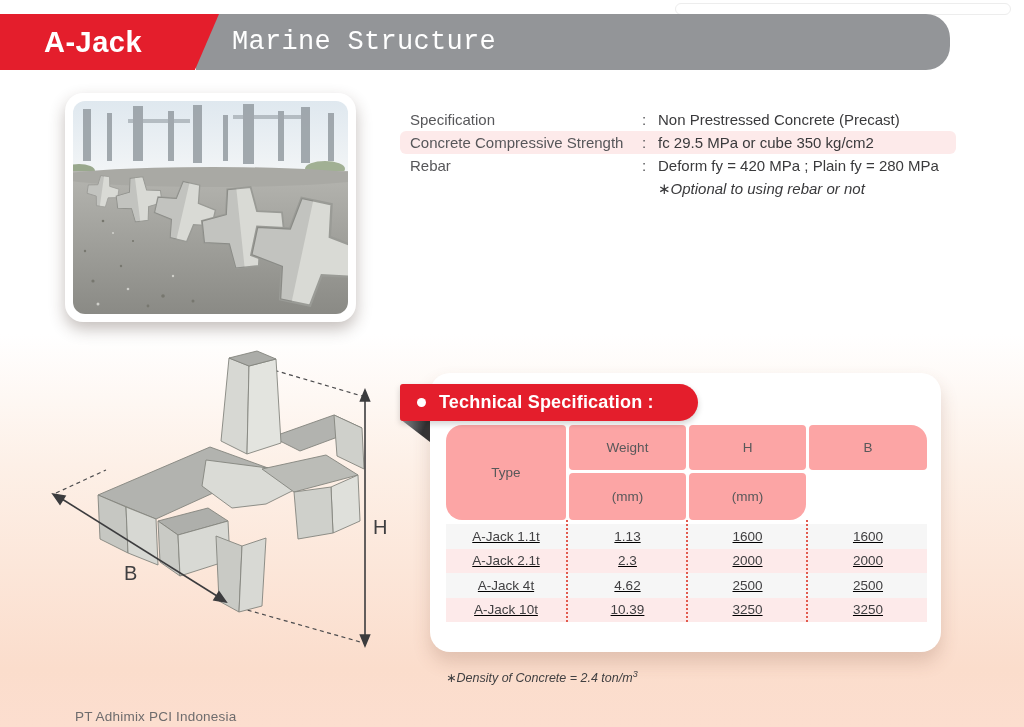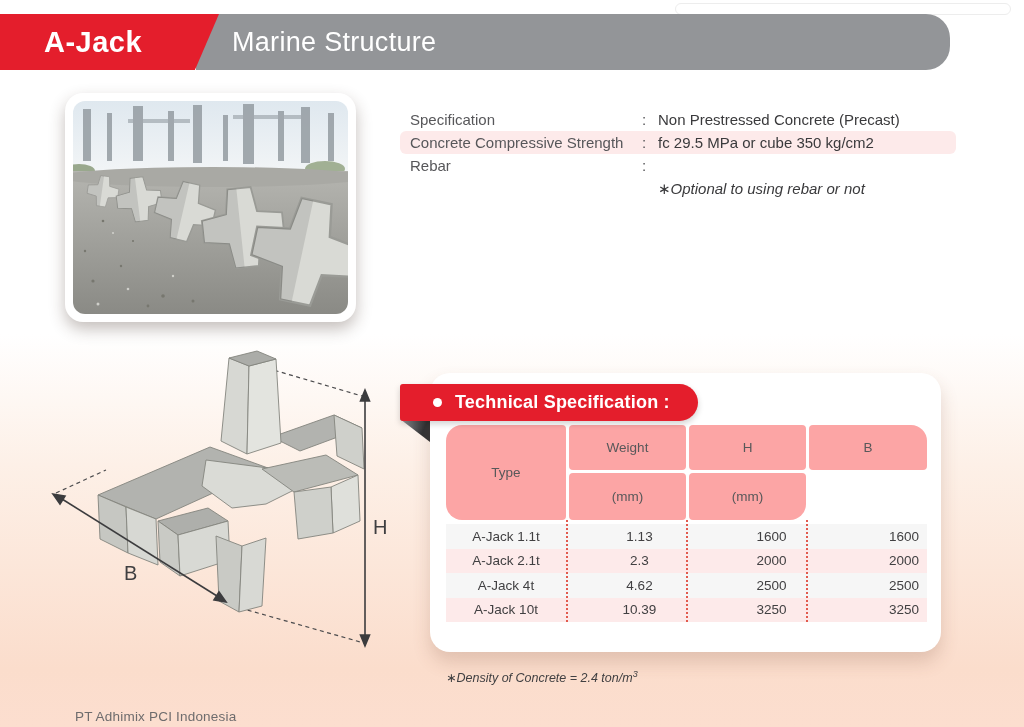--- a/index.html
+++ b/index.html
@@ -7,21 +7,21 @@
   body { font-family:"Liberation Sans","DejaVu Sans",sans-serif; }
 
   .page { position:relative; width:1024px; height:727px; overflow:hidden;
     background:linear-gradient(180deg,#ffffff 0%,#ffffff 46%,#fdf0e7 64%,#fbddcc 92%,#fcdecf 100%); }
 
   
   .top-artifact { position:absolute; left:675px; top:3px; width:336px; height:12px;
     border:1px solid #ededed; border-radius:9px; background:#fff; z-index:0; }
   .banner { position:absolute; left:196px; top:14px; width:754px; height:56px;
     background:#939598; border-radius:0 24px 24px 0; z-index:1; display:flex; align-items:center; }
-  .banner-title { color:#fff; font-size:27px; font-weight:500; padding-left:36px; letter-spacing:.3px; }
+  .banner-title { color:#fff; font-size:27px; font-weight:500; padding-left:36px; letter-spacing:.3px;font-family:Liberation Mono, monospace; }
   .badge { position:absolute; left:0; top:14px; width:219px; height:56px; background:#e41e2c;
     clip-path:polygon(0 0,100% 0,89% 100%,0 100%); z-index:2; display:flex; align-items:center; }
   .badge-text { color:#fff; font-size:29px; font-weight:700; padding-left:44px; letter-spacing:.5px; }
 
   
   .photo-card { position:absolute; left:65px; top:93px; width:291px; height:229px; background:#fff;
     border-radius:18px; box-shadow:0 7px 16px rgba(60,40,30,.30); padding:8px; z-index:1; }
   .photo-inner { width:100%; height:100%; border-radius:12px; overflow:hidden; display:block; }
 
   
@@ -33,34 +33,34 @@
   .spec-value { color:#3a3a3c; }
   .spec-value.italic { font-style:italic; }
 
   
   .fold { position:absolute; left:400px; top:419px; width:30px; height:23px;
     background:linear-gradient(115deg,#929396 10%,#313235 70%);
     clip-path:polygon(0 0,100% 0,100% 100%); z-index:1; }
   .tech-card { position:absolute; left:430px; top:373px; width:511px; height:279px; background:#fff;
     border-radius:20px; box-shadow:0 10px 18px rgba(120,70,50,.20); z-index:2; }
   .ribbon { position:absolute; left:400px; top:384px; width:298px; height:37px; background:#e41e2c;
-    border-radius:3px 19px 19px 3px; display:flex; align-items:center; padding:0 24px 0 33px;
+    border-radius:3px 19px 19px 3px; display:flex; align-items:center; padding:0 24px 0 17px;
     z-index:3; box-shadow:0 3px 6px rgba(0,0,0,.18); }
   .ribbon-dot { width:9px; height:9px; border-radius:50%; background:#fff; margin-right:13px; flex:0 0 auto; }
   .ribbon-text { color:#fff; font-size:18px; font-weight:700; letter-spacing:.2px; white-space:nowrap; }
 
   .spec-table { position:absolute; left:16px; top:52px; width:481px; }
   .thead { display:grid; grid-template-columns:120px 117px 117px 118px; grid-template-rows:45px 47px; gap:3px; }
   .th { background:#fca5a5; color:#58585a; font-size:13.5px; display:flex; align-items:center;
     justify-content:center; border-radius:4px; }
   .th-type { grid-row:1/3; border-radius:16px 4px 4px 16px; }
   .th-b-top { border-radius:4px 16px 4px 4px; }
   .th-b-bottom { border-radius:4px 4px 16px 4px; }
   .tbody { margin-top:4px; position:relative; }
-  .tr { display:grid; grid-template-columns:120px 117px 117px 118px; gap:15px; height:24.5px; }
+  .tr { display:grid; grid-template-columns:120px 117px 117px 118px; gap:3px; height:24.5px;text-decoration:underline; }
   .tr.row-gray { background:#f6f6f6; }
   .tr.row-pink { background:#fdeaea; }
   .td { display:flex; align-items:center; justify-content:center; font-size:13.5px; color:#414042; }
   .sep { position:absolute; top:-4px; bottom:0; width:0; border-left:2px dotted #e25a4e; }
   .sep1 { left:120px; } .sep2 { left:240px; } .sep3 { left:360px; }
   .footnote { position:absolute; left:16px; top:256px; font-size:12.5px; font-style:italic; color:#414042;margin-top:40px; }
   .footnote sup { font-size:9px; }
 
   
   .diagram { position:absolute; left:40px; top:338px; z-index:1; }
@@ -146,20 +146,21 @@
       <span class="spec-value">Non Prestressed Concrete (Precast)</span>
     </div>
     <div class="spec-row highlight">
       <span class="spec-label">Concrete Compressive Strength</span>
       <span class="spec-colon">:</span>
       <span class="spec-value">fc 29.5 MPa or cube 350 kg/cm2</span>
     </div>
     <div class="spec-row">
       <span class="spec-label">Rebar</span>
       <span class="spec-colon">:</span>
+      <span class="spec-value">Deform fy = 420 MPa ; Plain fy = 280 MPa</span>
     </div>
     <div class="spec-row">
       <span class="spec-label"></span>
       <span class="spec-colon"></span>
       <span class="spec-value italic">∗Optional to using rebar or not</span>
     </div>
   </div>
 
   <svg class="diagram" width="360" height="322" viewBox="0 0 360 322">
     <g stroke="#4b4b4d" stroke-width="1.2" stroke-dasharray="4 3.5" fill="none">

